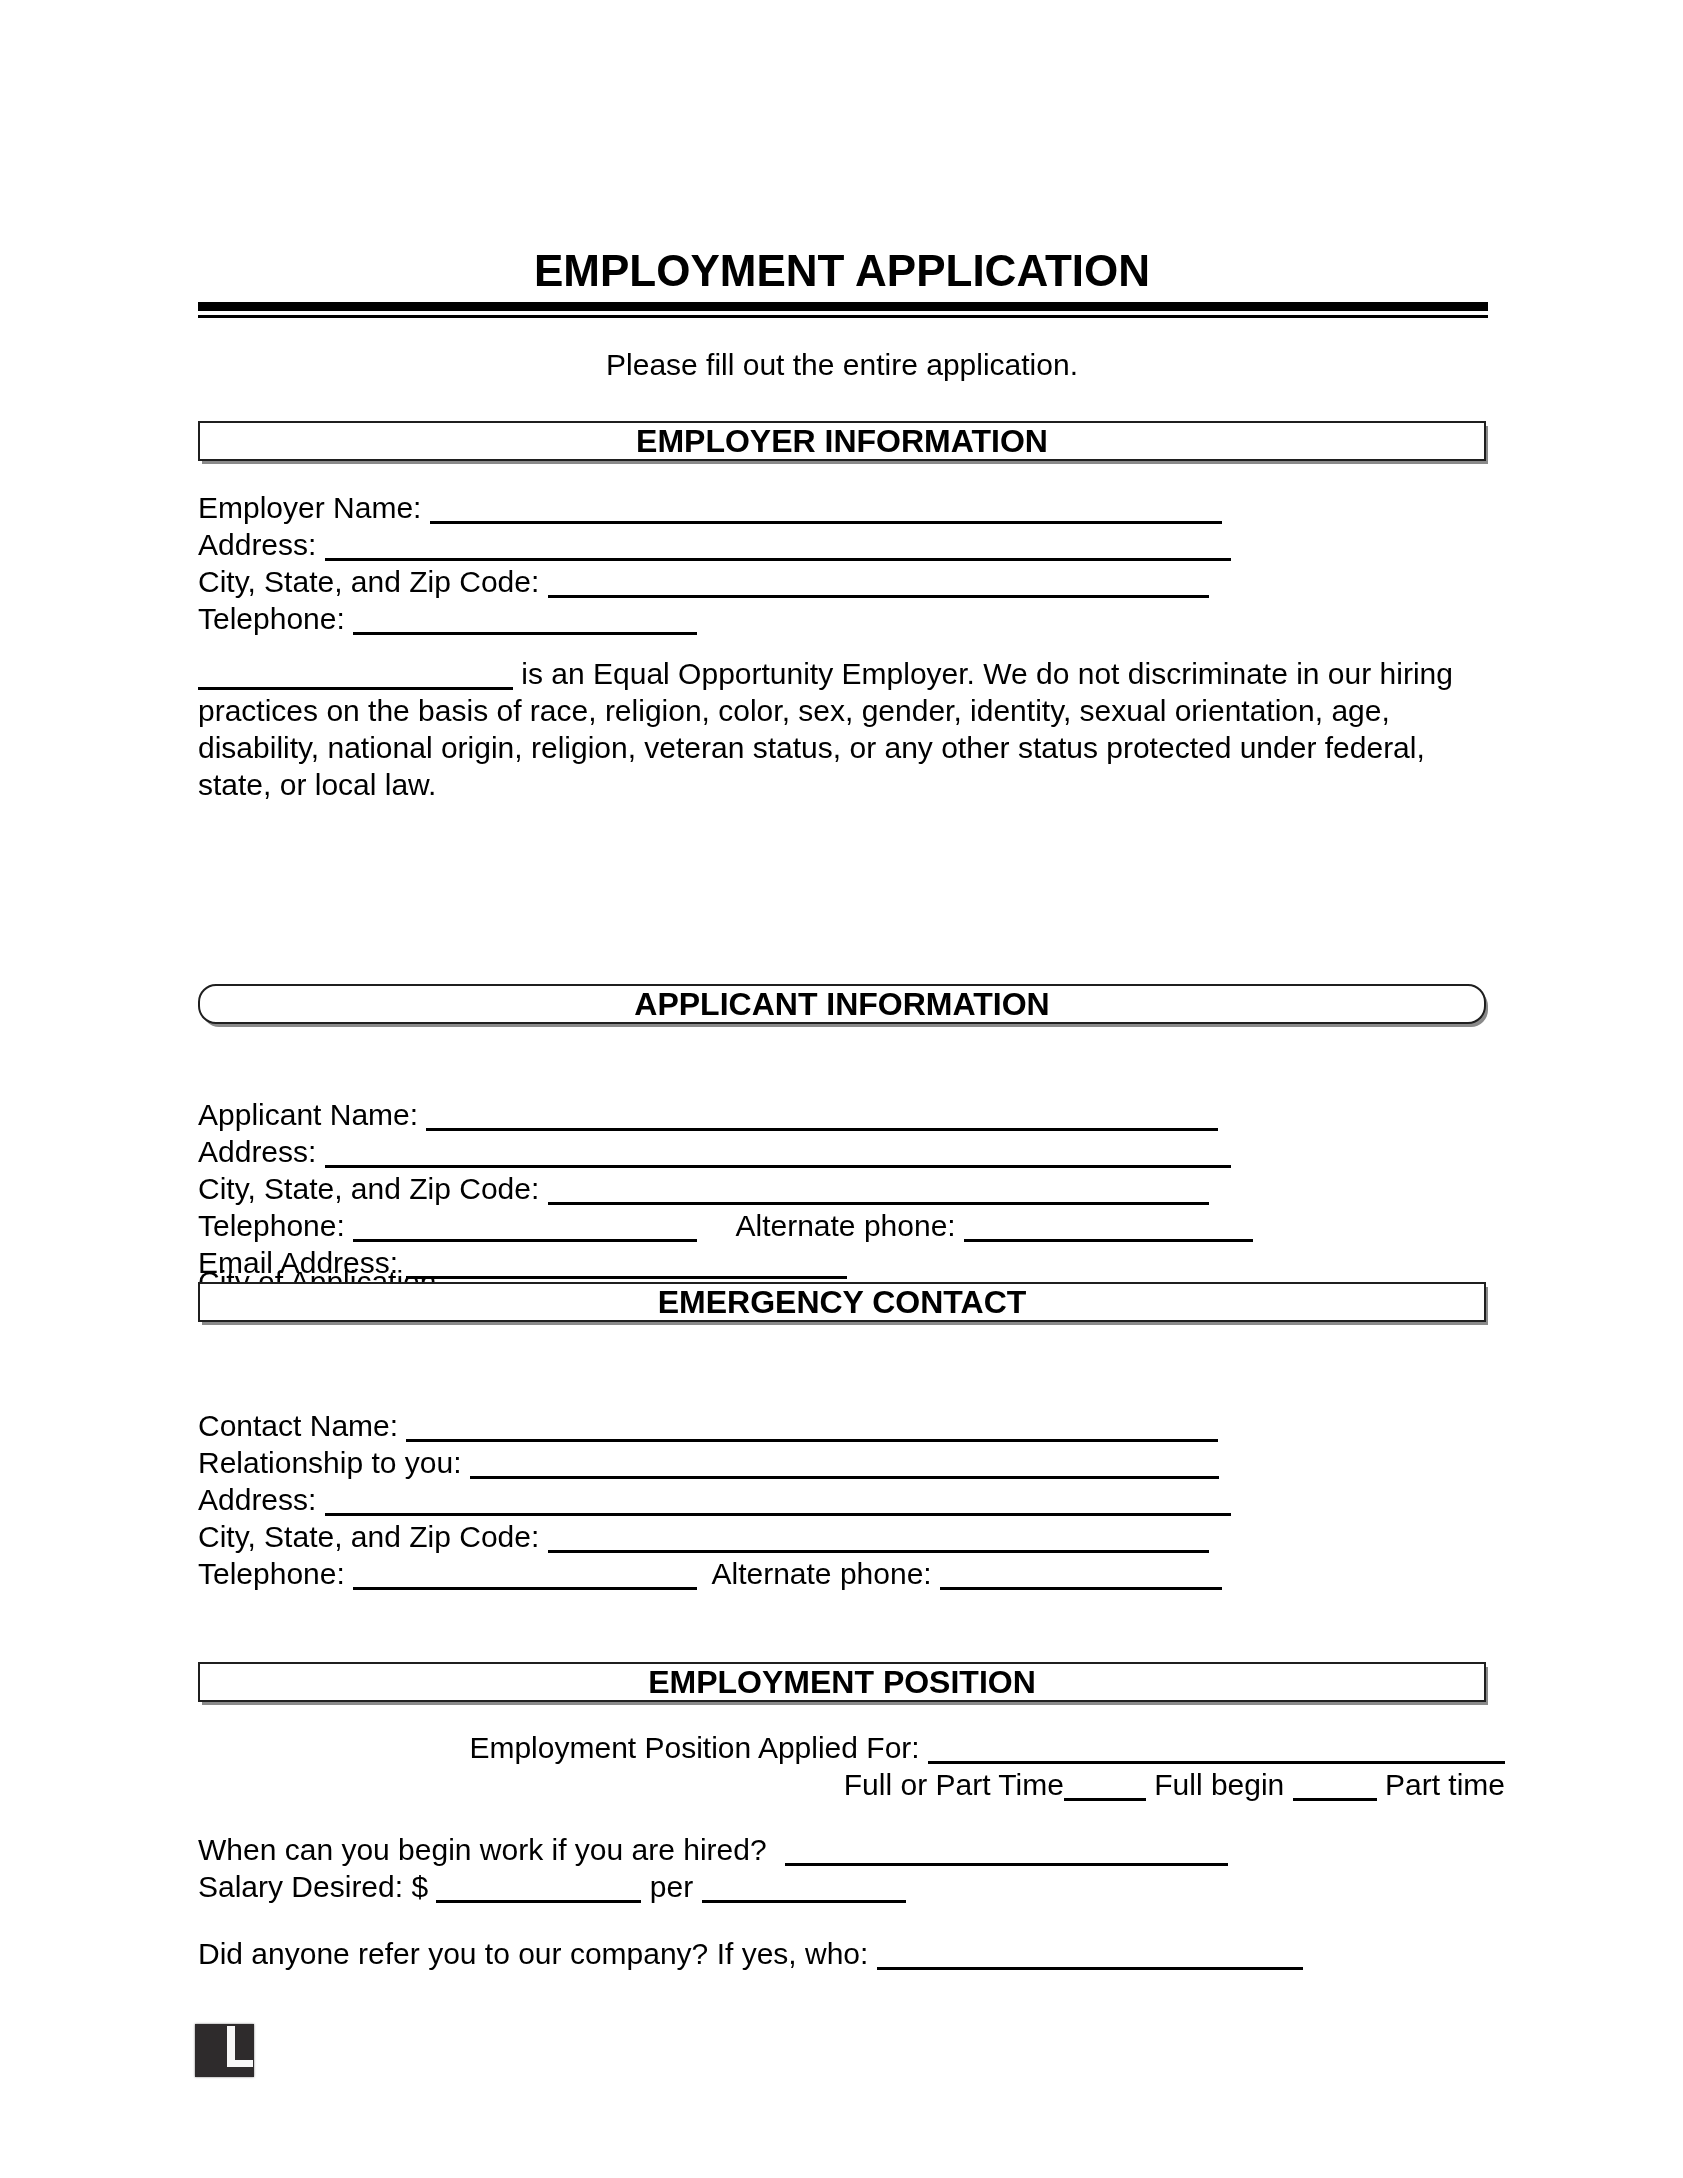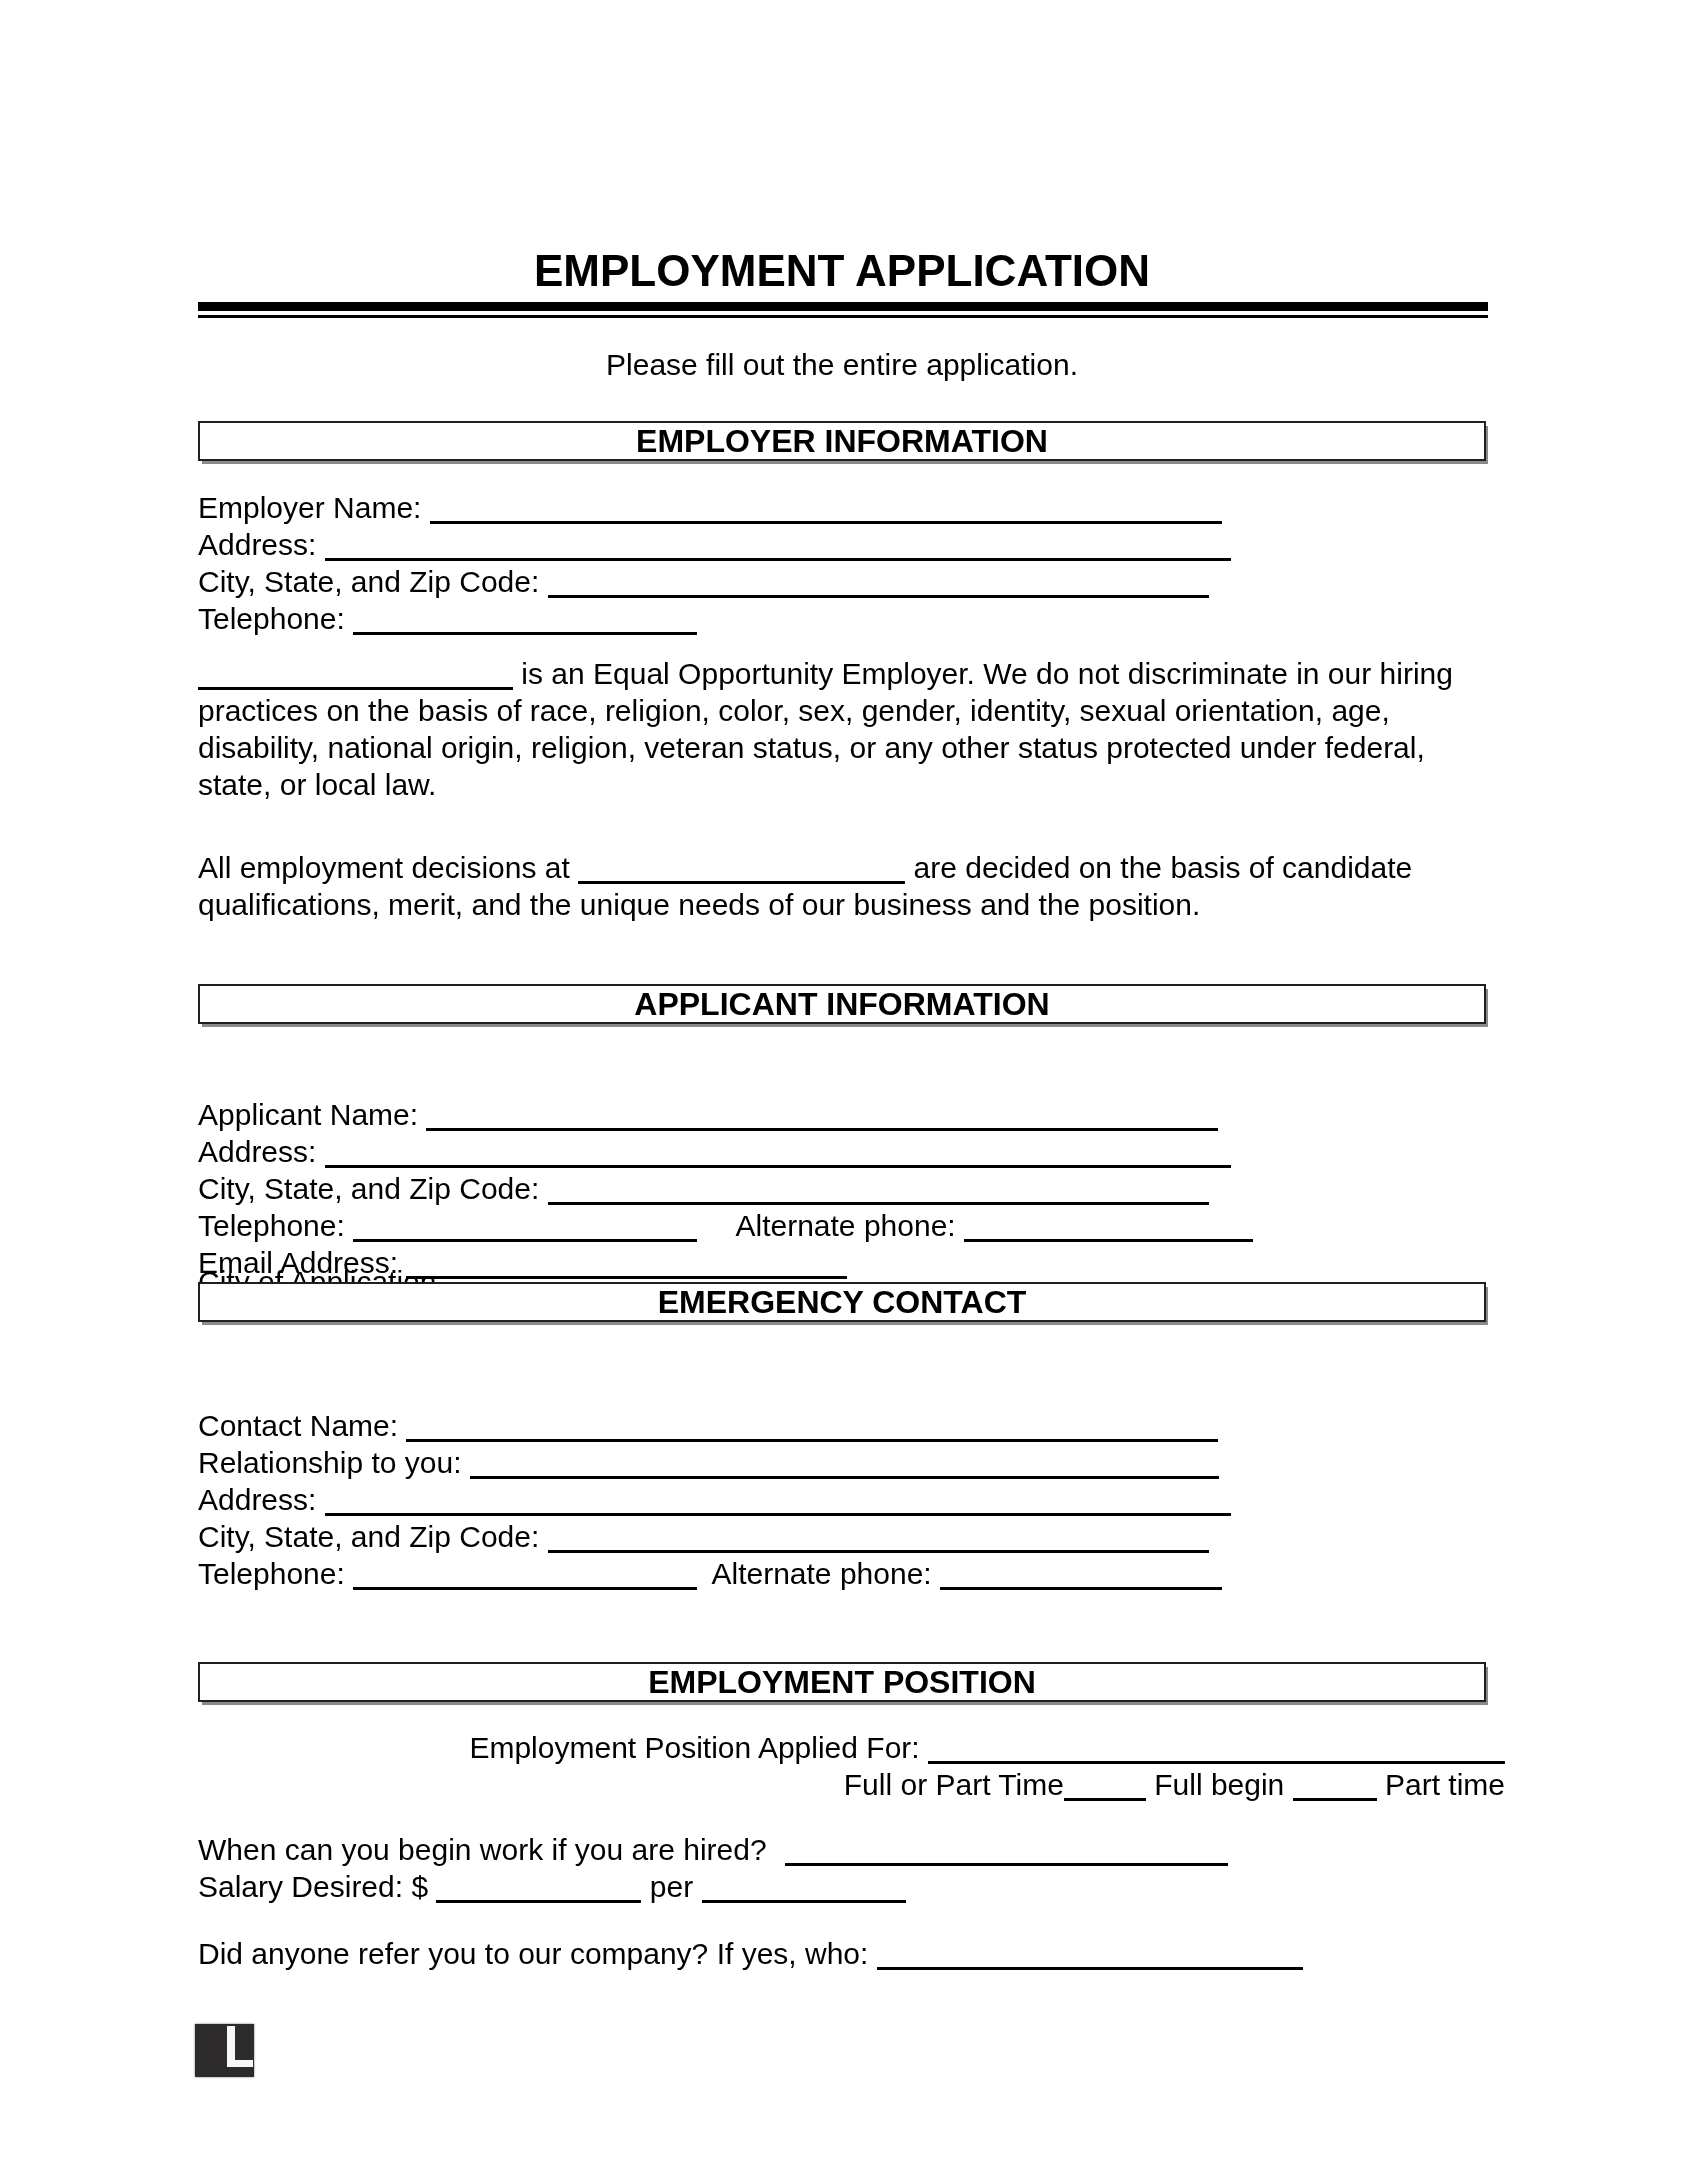--- a/index.html
+++ b/index.html
@@ -59,27 +59,22 @@
       <span>Telephone:</span>
       <span class="bl" style="width:344px"></span>
     </div>
   </div>
 
   <div class="block" style="top:655px;">
     <span class="bl" style="width:315px"></span>
     <span>is an Equal Opportunity Employer. We do not discriminate in our hiring practices on the basis of race, religion, color, sex, gender, identity, sexual orientation, age, disability, national origin, religion, veteran status, or any other status protected under federal, state, or local law.</span>
   </div>
 
-  <div class="block" style="top:849px;">
-    <span>All employment decisions at</span>
-    <span class="bl" style="width:327px"></span>
-    <span>are decided on the basis of candidate qualifications, merit, and the unique needs of our business and the position.</span>
-  </div>
 
-  <div class="secbox" style="top:984px;">APPLICANT INFORMATION</div>
+  <div class="secbox" style="top:984px;border-radius:18px;">APPLICANT INFORMATION</div>
 
   <div class="block" style="top:1096px;">
     <div class="row">
       <span>Applicant Name:</span>
       <span class="bl" style="width:792px"></span>
     </div>
     <div class="row">
       <span>Address:</span>
       <span class="bl" style="width:906px"></span>
     </div>

